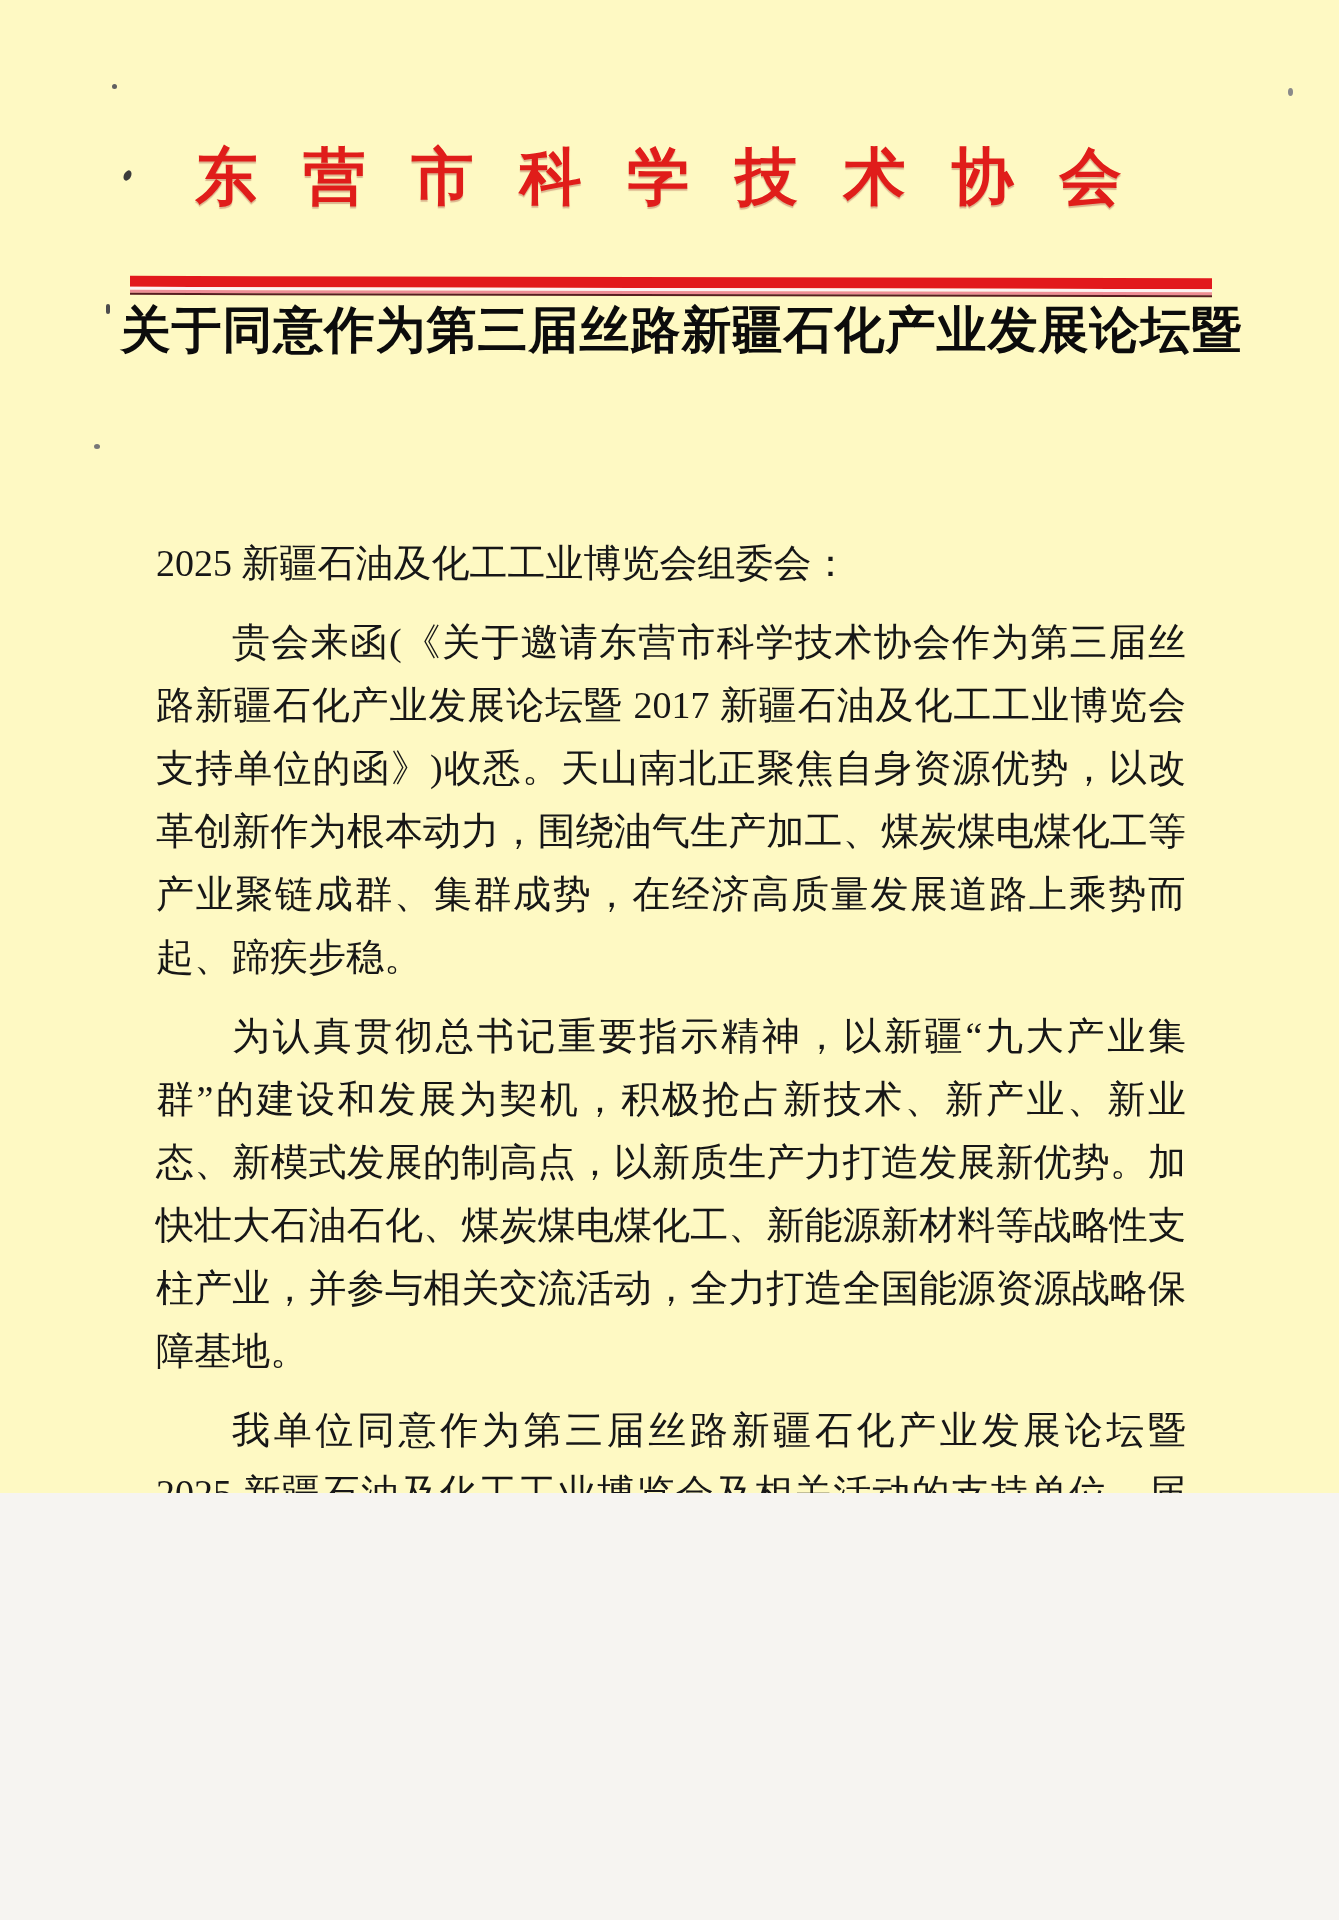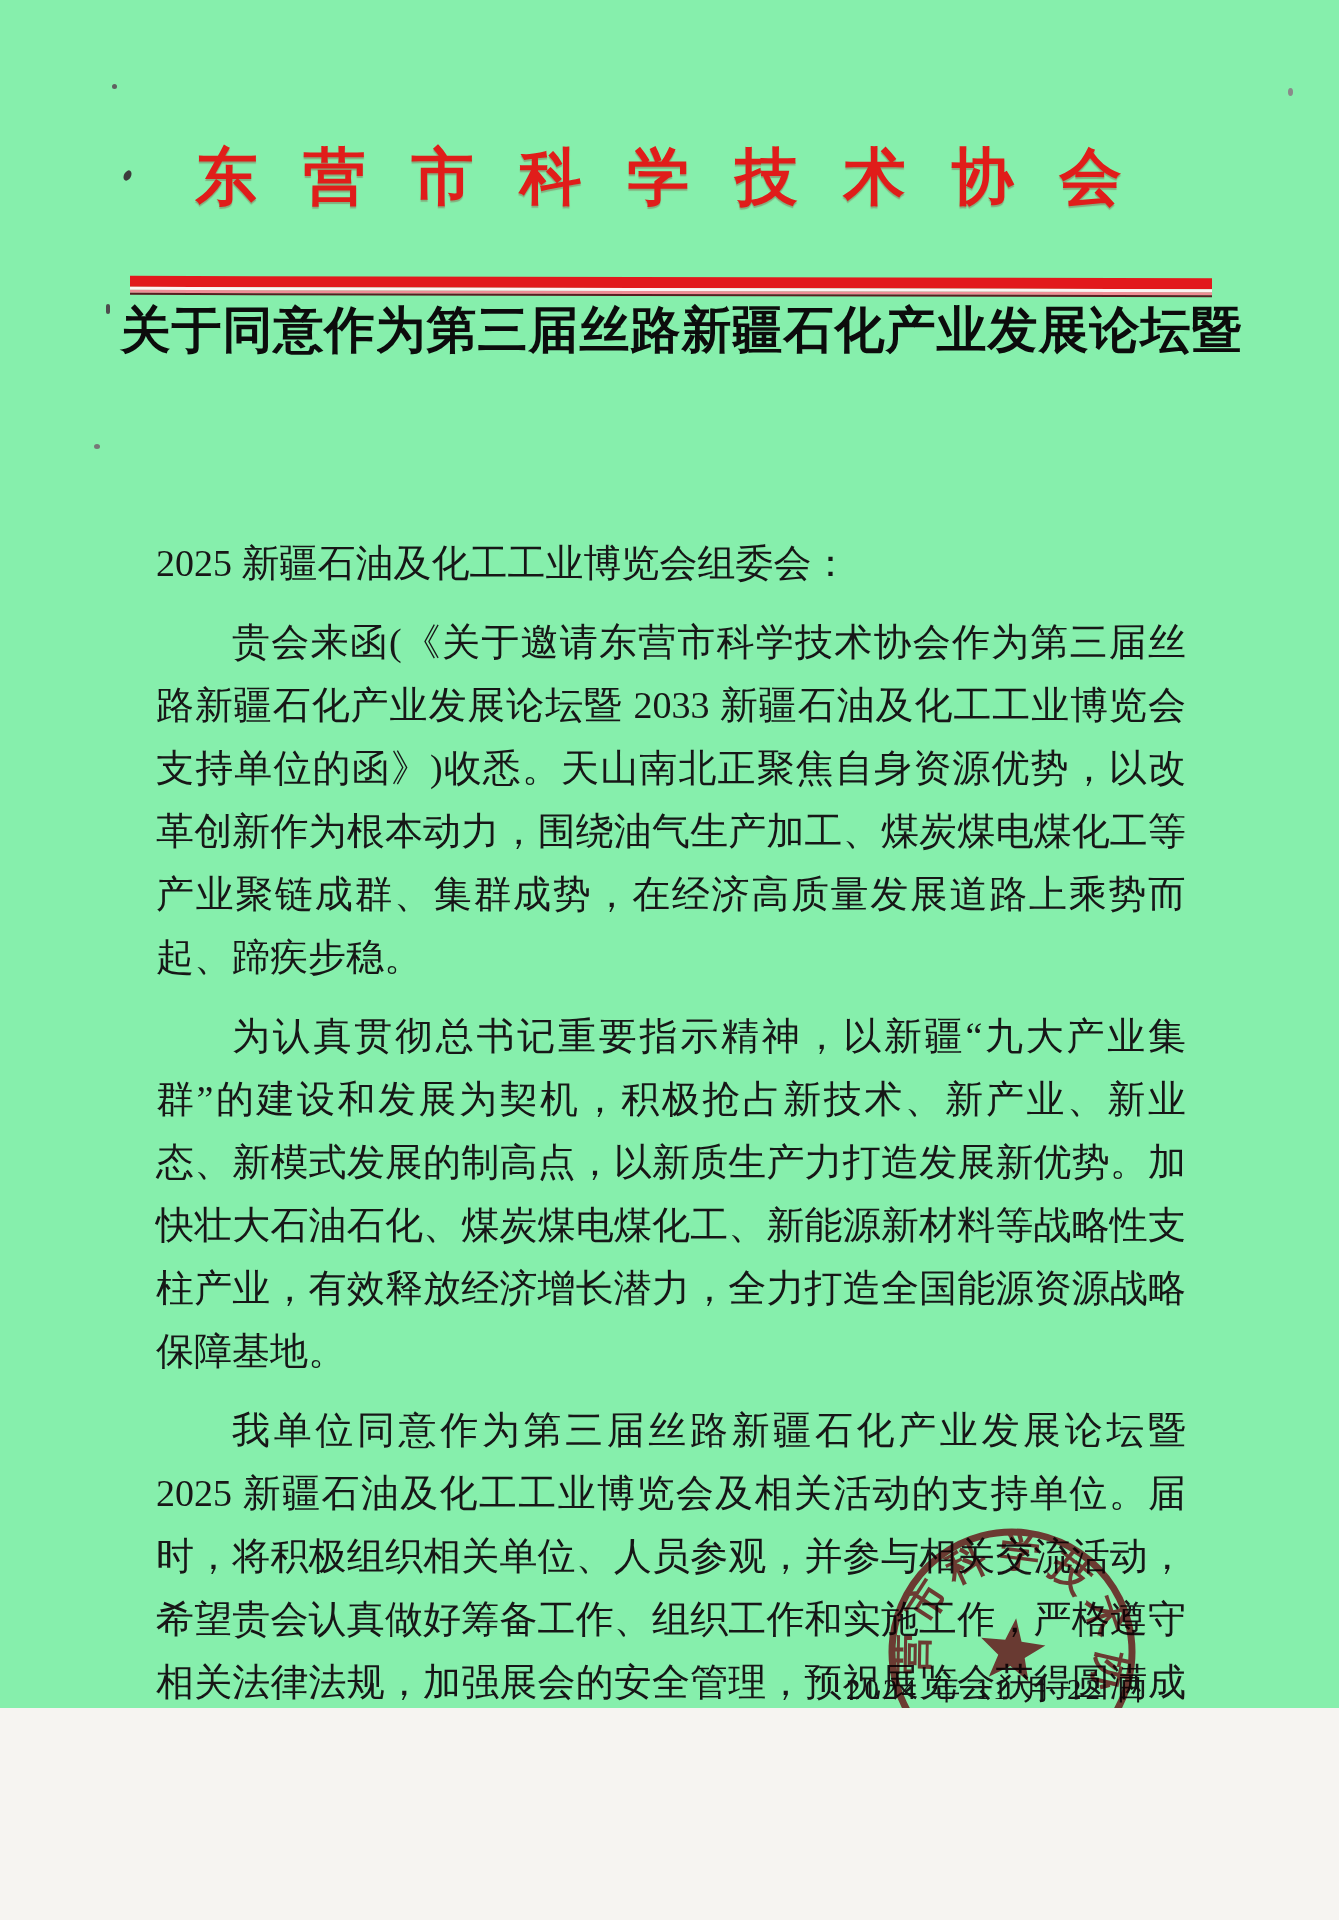--- a/index.html
+++ b/index.html
@@ -3,22 +3,22 @@
 <meta charset="utf-8">
 <style>
   html, body { margin: 0; padding: 0; }
   body {
     width: 1339px; height: 1920px;
     background: #f6f4f1;
     font-family: "Liberation Serif", "DejaVu Serif", serif;
   }
   .page {
     position: absolute; left: 0; top: 0;
-    width: 1339px; height: 1708px;
-    background: #86efac;
+    width: 1339px; height: 1493px;
+    background: #fef9c3;
     overflow: hidden;
   }
 
   
   .org-header {
     position: absolute; top: 138px; left: 0; width: 100%;
     text-align: center;
     font-size: 62px; font-weight: 700; line-height: 78px;
     color: #e01d1a;
     letter-spacing: 46px; padding-left: 24px;
@@ -104,22 +104,22 @@
     <div class="r3"></div>
     <div class="r4"></div>
   </div>
 
   <div class="doc-title">
     <div>关于同意作为第三届丝路新疆石化产业发展论坛暨</div>
   </div>
 
   <div class="doc-body">
     <p class="salutation">2025 新疆石油及化工工业博览会组委会：</p>
-    <p>贵会来函(《关于邀请东营市科学技术协会作为第三届丝路新疆石化产业发展论坛暨 2033 新疆石油及化工工业博览会支持单位的函》)收悉。天山南北正聚焦自身资源优势，以改革创新作为根本动力，围绕油气生产加工、煤炭煤电煤化工等产业聚链成群、集群成势，在经济高质量发展道路上乘势而起、蹄疾步稳。</p>
-    <p>为认真贯彻总书记重要指示精神，以新疆“九大产业集群”的建设和发展为契机，积极抢占新技术、新产业、新业态、新模式发展的制高点，以新质生产力打造发展新优势。加快壮大石油石化、煤炭煤电煤化工、新能源新材料等战略性支柱产业，有效释放经济增长潜力，全力打造全国能源资源战略保障基地。</p>
+    <p>贵会来函(《关于邀请东营市科学技术协会作为第三届丝路新疆石化产业发展论坛暨 2017 新疆石油及化工工业博览会支持单位的函》)收悉。天山南北正聚焦自身资源优势，以改革创新作为根本动力，围绕油气生产加工、煤炭煤电煤化工等产业聚链成群、集群成势，在经济高质量发展道路上乘势而起、蹄疾步稳。</p>
+    <p>为认真贯彻总书记重要指示精神，以新疆“九大产业集群”的建设和发展为契机，积极抢占新技术、新产业、新业态、新模式发展的制高点，以新质生产力打造发展新优势。加快壮大石油石化、煤炭煤电煤化工、新能源新材料等战略性支柱产业，并参与相关交流活动，全力打造全国能源资源战略保障基地。</p>
     <p>我单位同意作为第三届丝路新疆石化产业发展论坛暨 2025 新疆石油及化工工业博览会及相关活动的支持单位。届时，将积极组织相关单位、人员参观，并参与相关交流活动，希望贵会认真做好筹备工作、组织工作和实施工作，严格遵守相关法律法规，加强展会的安全管理，预祝展览会获得圆满成功！</p>
   </div>
 
   <div class="doc-date">2024 年 11 月 22 日</div>
 
   <svg class="seal" viewBox="0 0 280 280">
     <circle cx="140" cy="140" r="120" fill="none" stroke="#c8303c" stroke-width="7"></circle>
     <polygon fill="#c42f3b" points="140,106 148.23,128.67 172.33,129.49 153.31,144.33 159.99,167.51 140,154 120.01,167.51 126.69,144.33 107.67,129.49 131.77,128.67"></polygon>
     <defs>
       <path id="sealArc" d="M 69.6 189.3 A 86 86 0 1 1 210.4 189.3" fill="none"></path>

